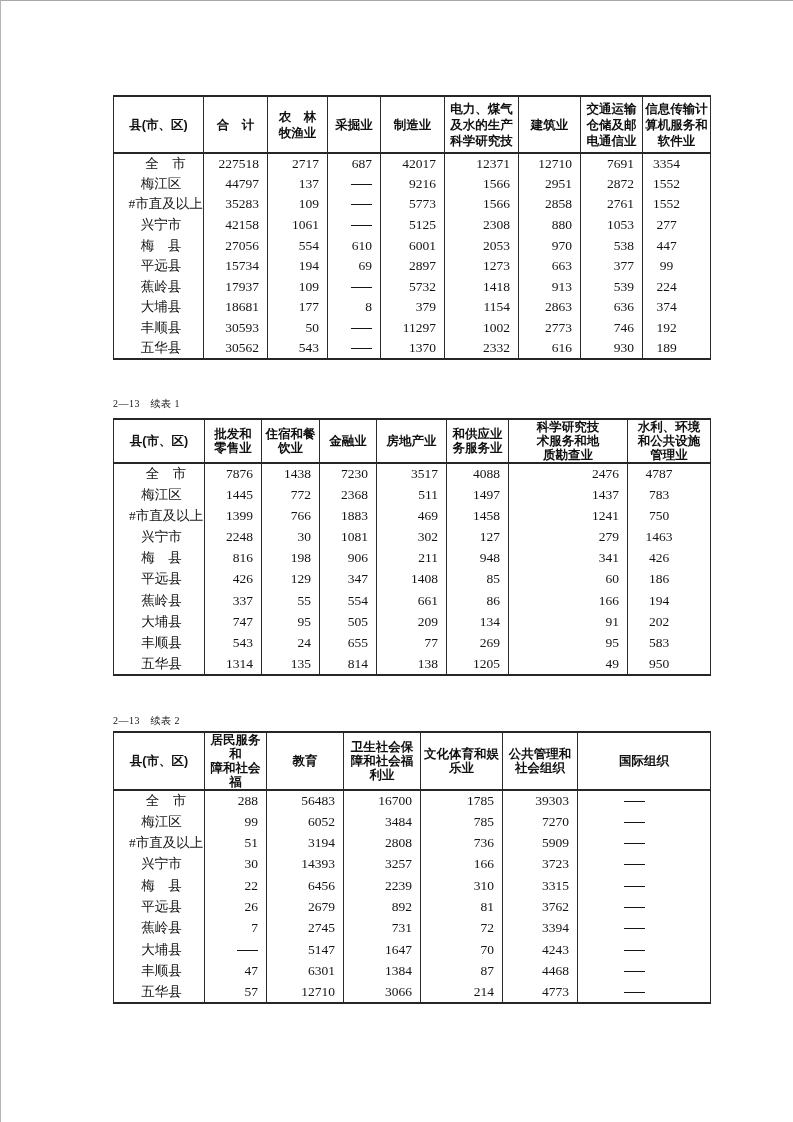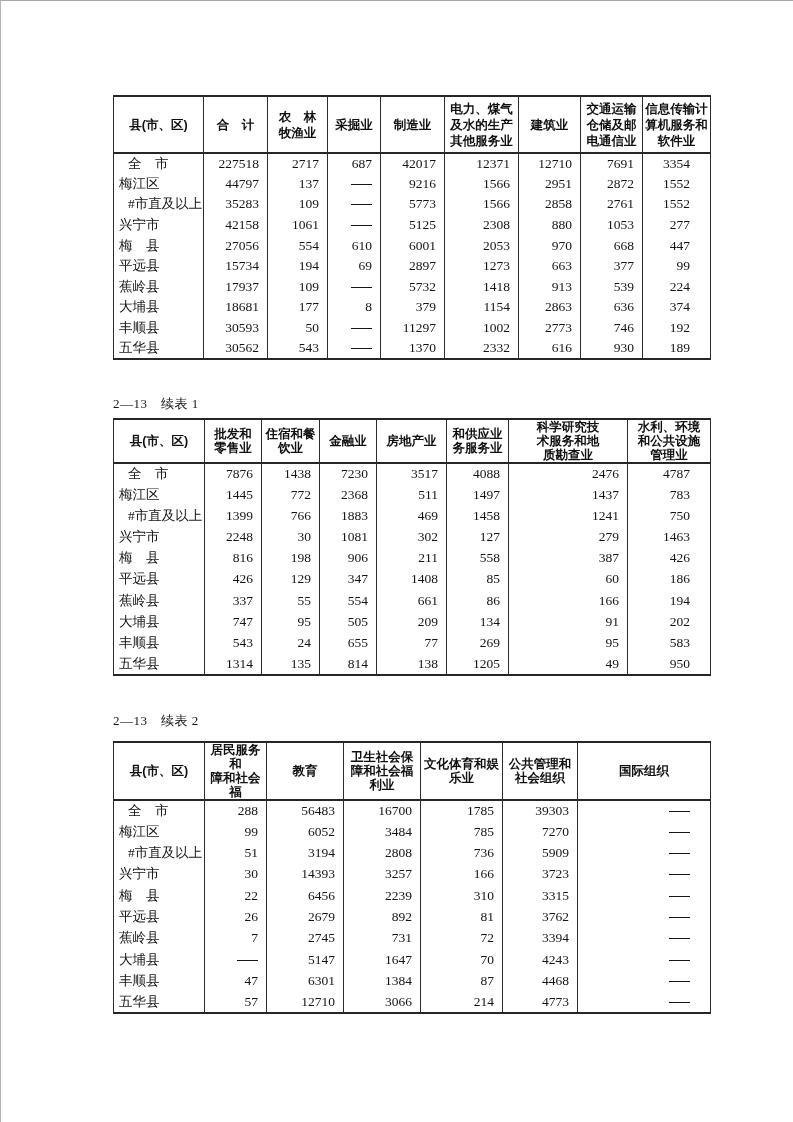--- a/index.html
+++ b/index.html
@@ -30,29 +30,29 @@
   .t1 { margin-top:95px; }
   .t1 thead tr { height:57px; }
   .t2 thead tr { height:43px; }
   .t3 thead tr { height:48px; }
   .t1 tbody tr { height:20.6px; }
   .t2 tbody tr { height:21.2px; }
   .t3 tbody tr { height:21.3px; }
 
   table.stat td { font-size:13.5px; vertical-align:middle; }
   td.val { text-align:right; padding-right:8px; font-family:"Liberation Serif","DejaVu Serif",serif; }
-  td.val:last-child { padding-right:20px; }
-  td.label { text-align:left; padding-left:5px; font-size:13px; white-space:pre;margin-left:40px; }
+  td.val:last-child { padding-right:20px;text-align:center; }
+  td.label { text-align:center; padding-left:5px; font-size:13px; white-space:pre;margin-left:40px; }
   td.label.indent { padding-left:14px; }
 
   .dash { display:inline-block; width:21px; height:1px; background:#141414; vertical-align:3px; }
 
-  .caption { font-size:13px; line-height:16px; letter-spacing:0.5px; color:#141414; white-space:pre; }
+  .caption { font-size:10px; line-height:16px; letter-spacing:0.5px; color:#141414; white-space:pre; }
   .cap1 { margin-top:36px; margin-bottom:6px; }
-  .cap2 { margin-top:37px; margin-bottom:12px; }
+  .cap2 { margin-top:37px; margin-bottom:2px; }
 </style>
 </head>
 <body>
 
 <div class="page-edge-top"></div>
 <div class="page-edge-left"></div>
 
 <div class="content">
 
   <table class="stat t1">
@@ -70,21 +70,21 @@
     <thead>
         <tr>
           <th>县(市、区)</th>
           <th>合　计</th>
           <th>农　林
 牧渔业</th>
           <th>采掘业</th>
           <th>制造业</th>
           <th>电力、煤气
 及水的生产
-其他服务业</th>
+科学研究技</th>
           <th>建筑业</th>
           <th>交通运输
 仓储及邮
 电通信业</th>
           <th>信息传输计
 算机服务和
 软件业</th>
         </tr>
       </thead>
     <tbody>
@@ -133,21 +133,21 @@
           <td class="val">277</td>
         </tr>
         <tr>
           <td class="label">梅　县</td>
           <td class="val">27056</td>
           <td class="val">554</td>
           <td class="val">610</td>
           <td class="val">6001</td>
           <td class="val">2053</td>
           <td class="val">970</td>
-          <td class="val">668</td>
+          <td class="val">538</td>
           <td class="val">447</td>
         </tr>
         <tr>
           <td class="label">平远县</td>
           <td class="val">15734</td>
           <td class="val">194</td>
           <td class="val">69</td>
           <td class="val">2897</td>
           <td class="val">1273</td>
           <td class="val">663</td>
@@ -273,22 +273,22 @@
           <td class="val">127</td>
           <td class="val">279</td>
           <td class="val">1463</td>
         </tr>
         <tr>
           <td class="label">梅　县</td>
           <td class="val">816</td>
           <td class="val">198</td>
           <td class="val">906</td>
           <td class="val">211</td>
-          <td class="val">558</td>
-          <td class="val">387</td>
+          <td class="val">948</td>
+          <td class="val">341</td>
           <td class="val">426</td>
         </tr>
         <tr>
           <td class="label">平远县</td>
           <td class="val">426</td>
           <td class="val">129</td>
           <td class="val">347</td>
           <td class="val">1408</td>
           <td class="val">85</td>
           <td class="val">60</td>

